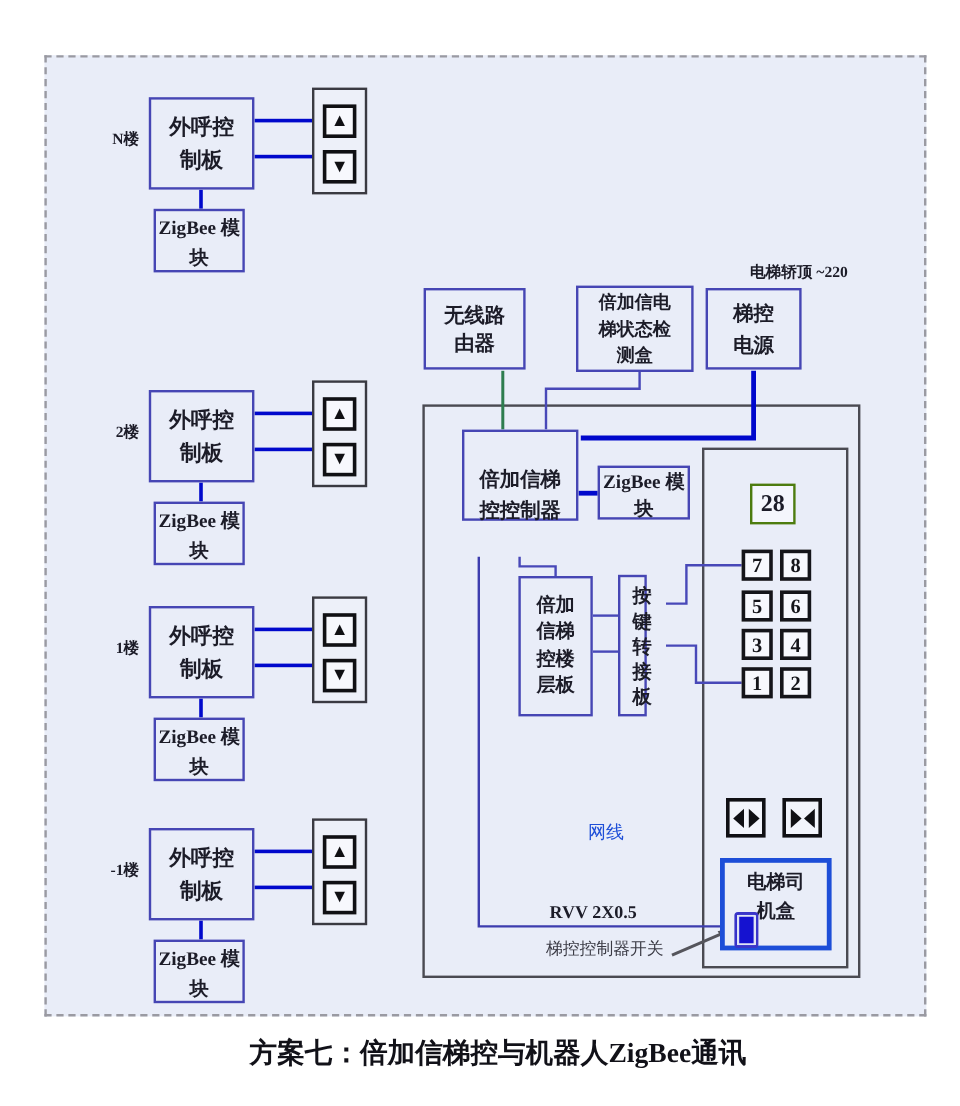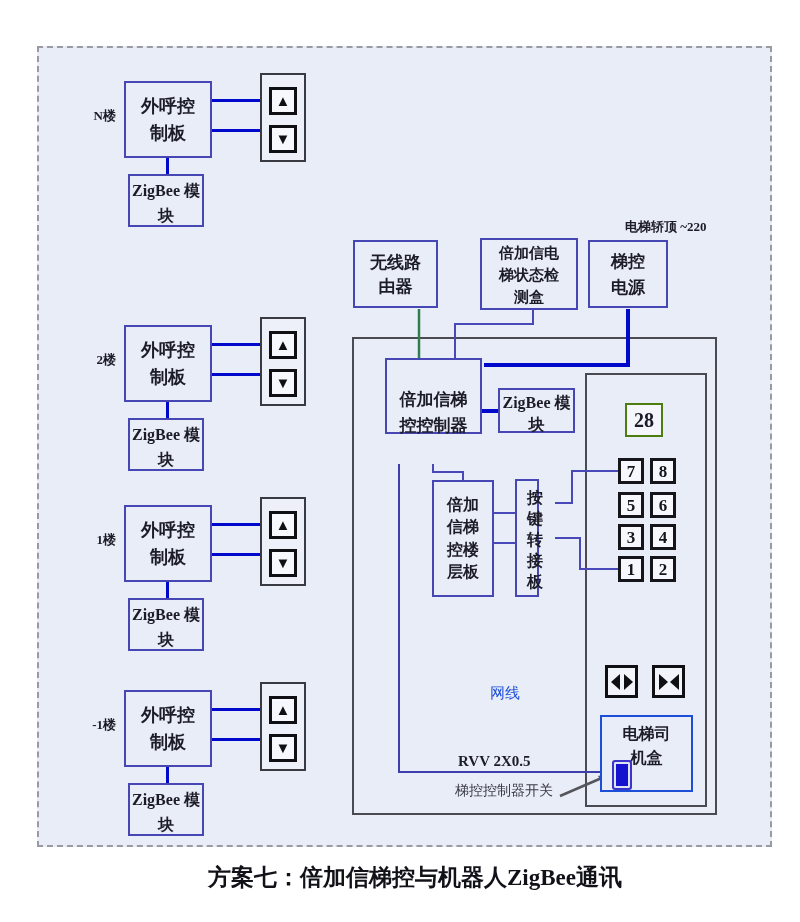--- a/index.html
+++ b/index.html
@@ -158,21 +158,21 @@
       <polygon points="14,2 14,18 23,10" fill="#101014"></polygon>
     </svg>
   </div>
   <div class="abs door-btn" style="left:652px;top:665px;">
     <svg width="24" height="20" viewBox="0 0 24 20">
       <polygon points="2,2 2,18 11,10" fill="#101014"></polygon>
       <polygon points="22,2 22,18 13,10" fill="#101014"></polygon>
     </svg>
   </div>
 
-  <div class="abs" style="left:600px;top:715px;width:93px;height:77px;border:2px solid #1d4ed8;background:#e9edf8;
+  <div class="abs" style="left:600px;top:715px;width:93px;height:77px;border:4px solid #1d4ed8;background:#e9edf8;
        text-align:center;font-size:16px;font-weight:bold;line-height:1.5;padding:5px 17px 0;word-break:break-all;z-index:3;box-sizing:border-box;">电梯司机盒</div>
   <div class="abs" style="left:612px;top:760px;width:20px;height:30px;border:2px solid #3a35c8;background:#1512d0;
        border-radius:3px;z-index:5;box-sizing:border-box;box-shadow:inset 0 0 0 2px #dfe4f5;"></div>
 
   <div class="abs" style="left:490px;top:684px;font-size:15px;color:#1d4ed8;z-index:4;">网线</div>
   <div class="abs label" style="left:458px;top:753px;font-size:15px;">RVV 2X0.5</div>
   <div class="abs" style="left:455px;top:782px;font-size:14px;color:#3a3a44;z-index:4;">梯控控制器开关</div>
 
   <div class="abs" style="left:30px;right:0;top:862px;text-align:center;font-size:23px;font-weight:bold;color:#111118;z-index:4;">方案七：倍加信梯控与机器人ZigBee通讯</div>
 

